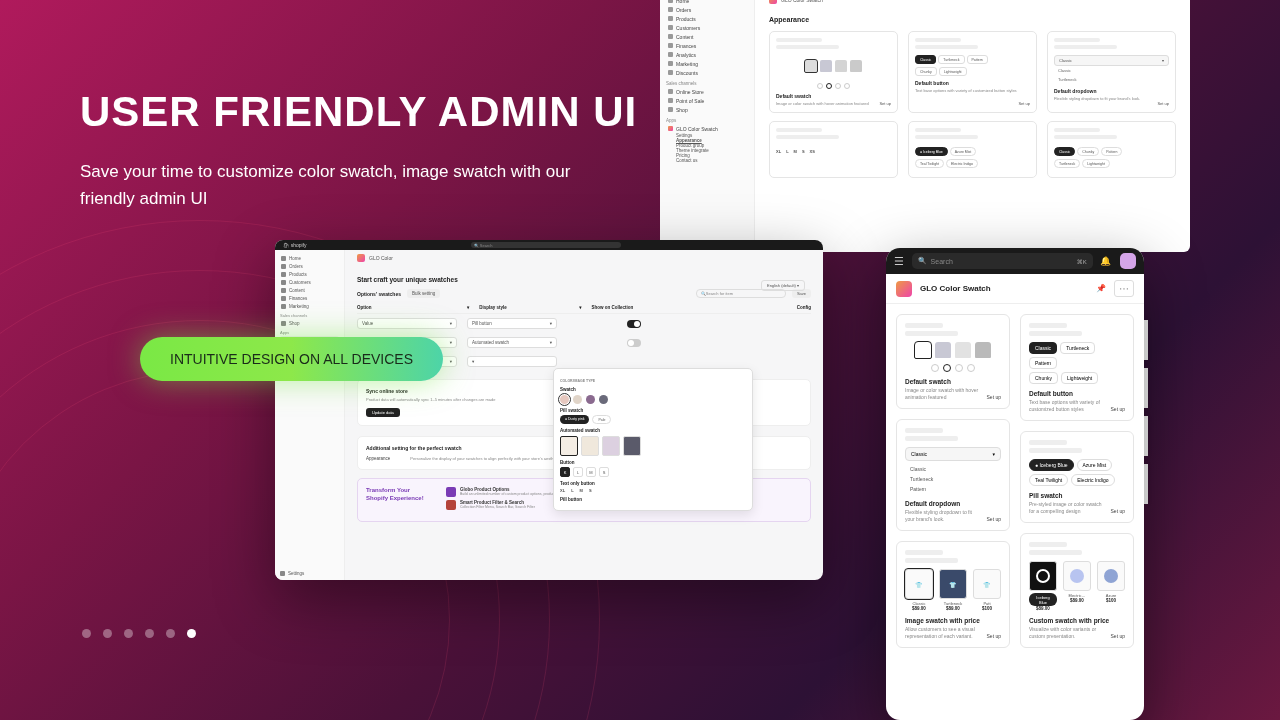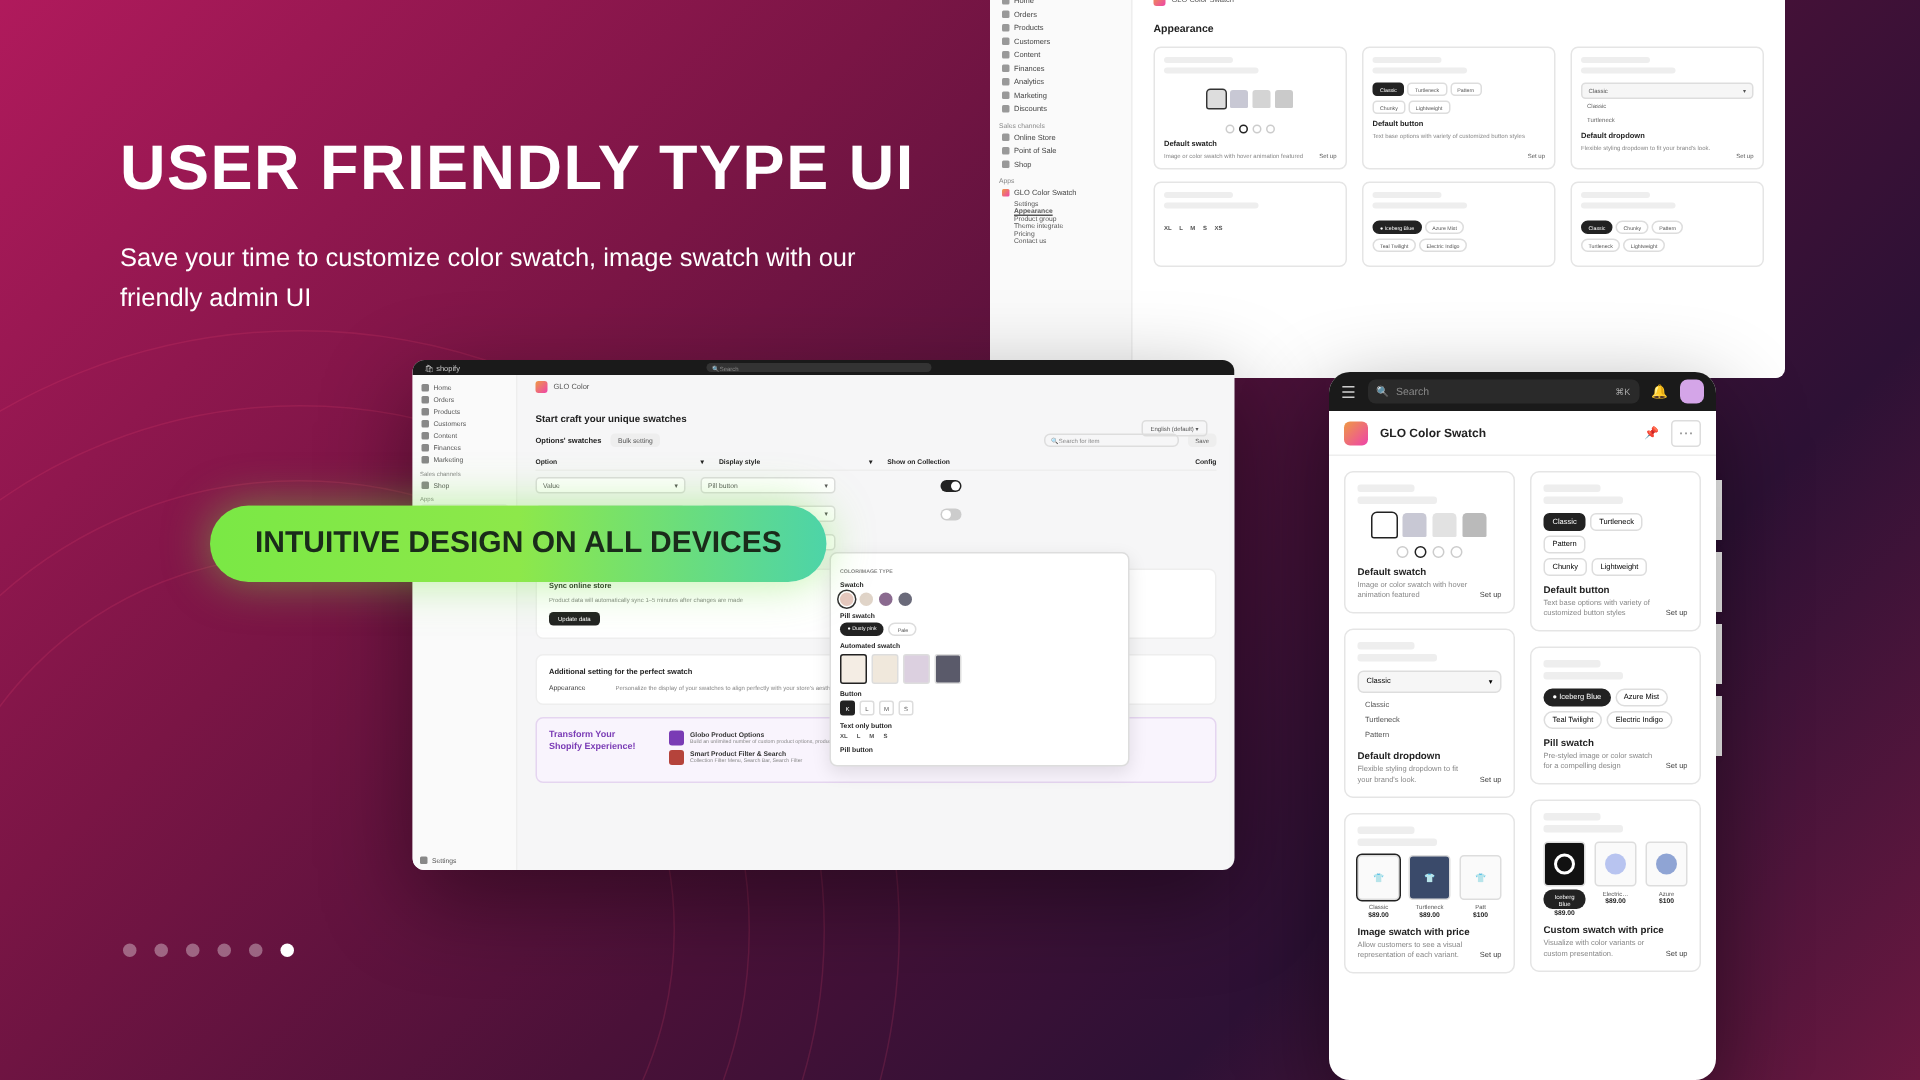--- a/index.html
+++ b/index.html
@@ -3,21 +3,21 @@
 <meta charset="utf-8">
 <style>
 *{margin:0;padding:0;box-sizing:border-box;font-family:-apple-system,BlinkMacSystemFont,'Segoe UI',sans-serif}
 body{width:1280px;height:720px;overflow:hidden;background:linear-gradient(135deg,#b01a5c 0%,#7a1545 30%,#4a1138 55%,#2d1135 75%,#6b1840 100%);position:relative}
 .swirl{position:absolute;width:800px;height:800px;left:-200px;bottom:-300px;border-radius:50%;border:1px solid rgba(255,80,120,.15);pointer-events:none}
 .swirl2{width:700px;height:700px;left:-150px;bottom:-250px}
 .swirl3{width:600px;height:600px;left:-100px;bottom:-200px}
 .swirl4{width:500px;height:500px;left:-50px;bottom:-150px}
 .hero-title{position:absolute;left:80px;top:88px;color:#fff;font-size:42px;font-weight:800;letter-spacing:1px}
 .hero-sub{position:absolute;left:80px;top:158px;color:#fff;font-size:17px;width:520px;line-height:1.6}
-.pill{position:absolute;left:140px;top:337px;padding:14px 30px;border-radius:30px;background:linear-gradient(90deg,#7ae845 0%,#8de84a 50%,#4dd4a8 100%);color:#1a2b1a;font-weight:700;font-size:20px;box-shadow:0 0 30px rgba(120,230,70,.5);z-index:50}
+.pill{position:absolute;left:140px;top:337px;padding:14px 30px;border-radius:30px;background:linear-gradient(90deg,#7ae845 0%,#8de84a 50%,#4dd4a8 100%);color:#1a2b1a;font-weight:400;font-size:14px;box-shadow:0 0 30px rgba(120,230,70,.5);z-index:50}
 .dots{position:absolute;left:82px;bottom:82px;display:flex;gap:12px}
 .dot{width:9px;height:9px;border-radius:50%;background:rgba(255,255,255,.35)}
 .dot.active{background:#fff}
 
 .shot-wide{position:absolute;left:660px;top:-8px;width:530px;height:260px;background:#fff;border-radius:6px;display:flex;font-size:5px;color:#555;overflow:hidden}
 .sw-side{width:95px;background:#fafafa;padding:4px 6px;border-right:1px solid #eee}
 .sw-side .it{display:flex;align-items:center;gap:3px;padding:1.5px 2px;color:#444}
 .sw-side .it .ico{width:5px;height:5px;background:#999;border-radius:1px}
 .sw-side .sh{font-size:4.5px;color:#888;margin:4px 0 1px}
 .sw-side .sub{padding-left:10px;font-size:4.5px;color:#555}
@@ -141,21 +141,21 @@
 .side-tab{width:12px;height:40px;background:#fff;border-radius:4px 0 0 4px;margin-bottom:8px;box-shadow:-2px 0 6px rgba(0,0,0,.15)}
 </style>
 </head>
 <body>
 
 <div class="swirl"></div>
 <div class="swirl swirl2"></div>
 <div class="swirl swirl3"></div>
 <div class="swirl swirl4"></div>
 
-<h1 class="hero-title">USER FRIENDLY TYPE UI</h1>
+<h1 class="hero-title">USER FRIENDLY ADMIN UI</h1>
 <p class="hero-sub">Save your time to customize color swatch, image swatch with our friendly admin UI</p>
 
 <div class="pill">INTUITIVE DESIGN ON ALL DEVICES</div>
 
 <div class="dots">
   <div class="dot"></div>
   <div class="dot"></div>
   <div class="dot"></div>
   <div class="dot"></div>
   <div class="dot"></div>

